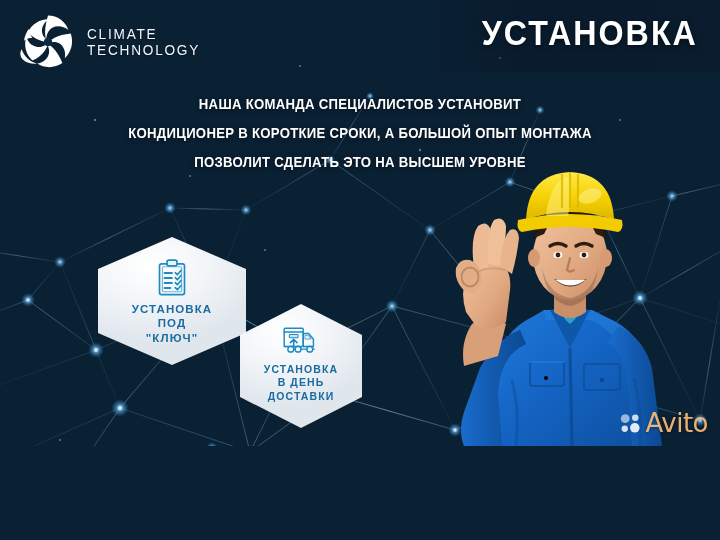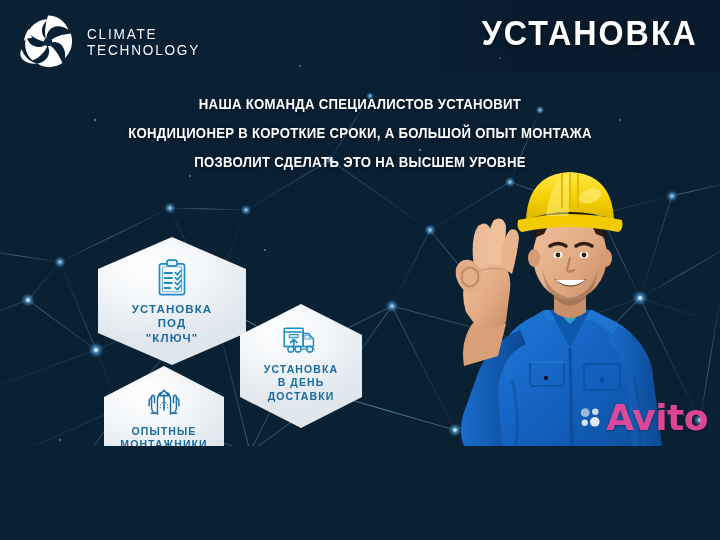--- a/index.html
+++ b/index.html
@@ -114,23 +114,23 @@
   #hex3 .hex-label { font-size:10.5px; }
 
   
   .avito {
     position:absolute; right:12px; bottom:8px;
     z-index:9;
     display:flex; align-items:center; gap:4px;
     opacity:.93;
   }
   .avito-word {
-    color:#ec4899;
-    font-size:36px;
-    font-weight:700;
+    color:#fdba74;
+    font-size:26px;
+    font-weight:400;
     letter-spacing:-0.5px;
     font-family:"DejaVu Sans", sans-serif;
     text-shadow:0 1px 3px rgba(0,0,0,.35);
   }
 </style>
 </head>
 <body>
 
 <div id="stage">
 
@@ -402,37 +402,20 @@
         <circle cx="22" cy="34.5" r="4"></circle>
         <circle cx="38" cy="34.5" r="4"></circle>
         <path d="M16 34.5h2 M26 34.5h8 M42 34.5h2 M3 31h2"></path>
       </g>
     </svg>
     <div class="hex-label">УСТАНОВКА
 В ДЕНЬ
 ДОСТАВКИ</div>
   </div>
 
-  <div class="hex" id="hex3">
-    <svg class="hex-icon" width="38" height="38" viewBox="0 0 52 44">
-      <g fill="none" stroke="#1d6fa5" stroke-width="2" stroke-linecap="round" stroke-linejoin="round">
-        <path d="M17 38V20c0-5 1.5-8 4-10.5"></path>
-        <path d="M17 38c-5 0-8-3.5-8-9V16c0-2 .7-3.3 2-3.3S13 14 13 16v7"></path>
-        <path d="M9 16c-1.8.6-3.4 2.4-3.4 5.6V27"></path>
-        <path d="M35 38V20c0-5-1.5-8-4-10.5"></path>
-        <path d="M35 38c5 0 8-3.5 8-9V16c0-2-.7-3.3-2-3.3S39 14 39 16v7"></path>
-        <path d="M43 16c1.8.6 3.4 2.4 3.4 5.6V27"></path>
-        <path d="M8.5 37.5h9 M34.5 37.5h9"></path>
-        <path d="M26 33V12 M26 6l-6.5 7.5h13L26 6z" stroke-width="2.2"></path>
-        <path d="M21 26h.01 M26 26h.01 M31 26h.01 M21 30h.01 M26 30h.01 M31 30h.01 M23.5 23h.01 M28.5 23h.01" stroke-width="2" stroke-linecap="round" opacity=".85"></path>
-      </g>
-    </svg>
-    <div class="hex-label">ОПЫТНЫЕ
-МОНТАЖНИКИ</div>
-  </div>
 
   <div class="avito">
     <svg width="23" height="23" viewBox="0 0 24 24">
       <circle cx="6.5" cy="7" r="4.6" fill="#ffffff" opacity=".62"></circle>
       <circle cx="17" cy="6" r="3.4" fill="#ffffff" opacity=".85"></circle>
       <circle cx="6" cy="17.5" r="3.3" fill="#ffffff" opacity=".9"></circle>
       <circle cx="16.5" cy="16.5" r="5" fill="#ffffff" opacity=".95"></circle>
     </svg>
     <span class="avito-word">Avito</span>
   </div>

